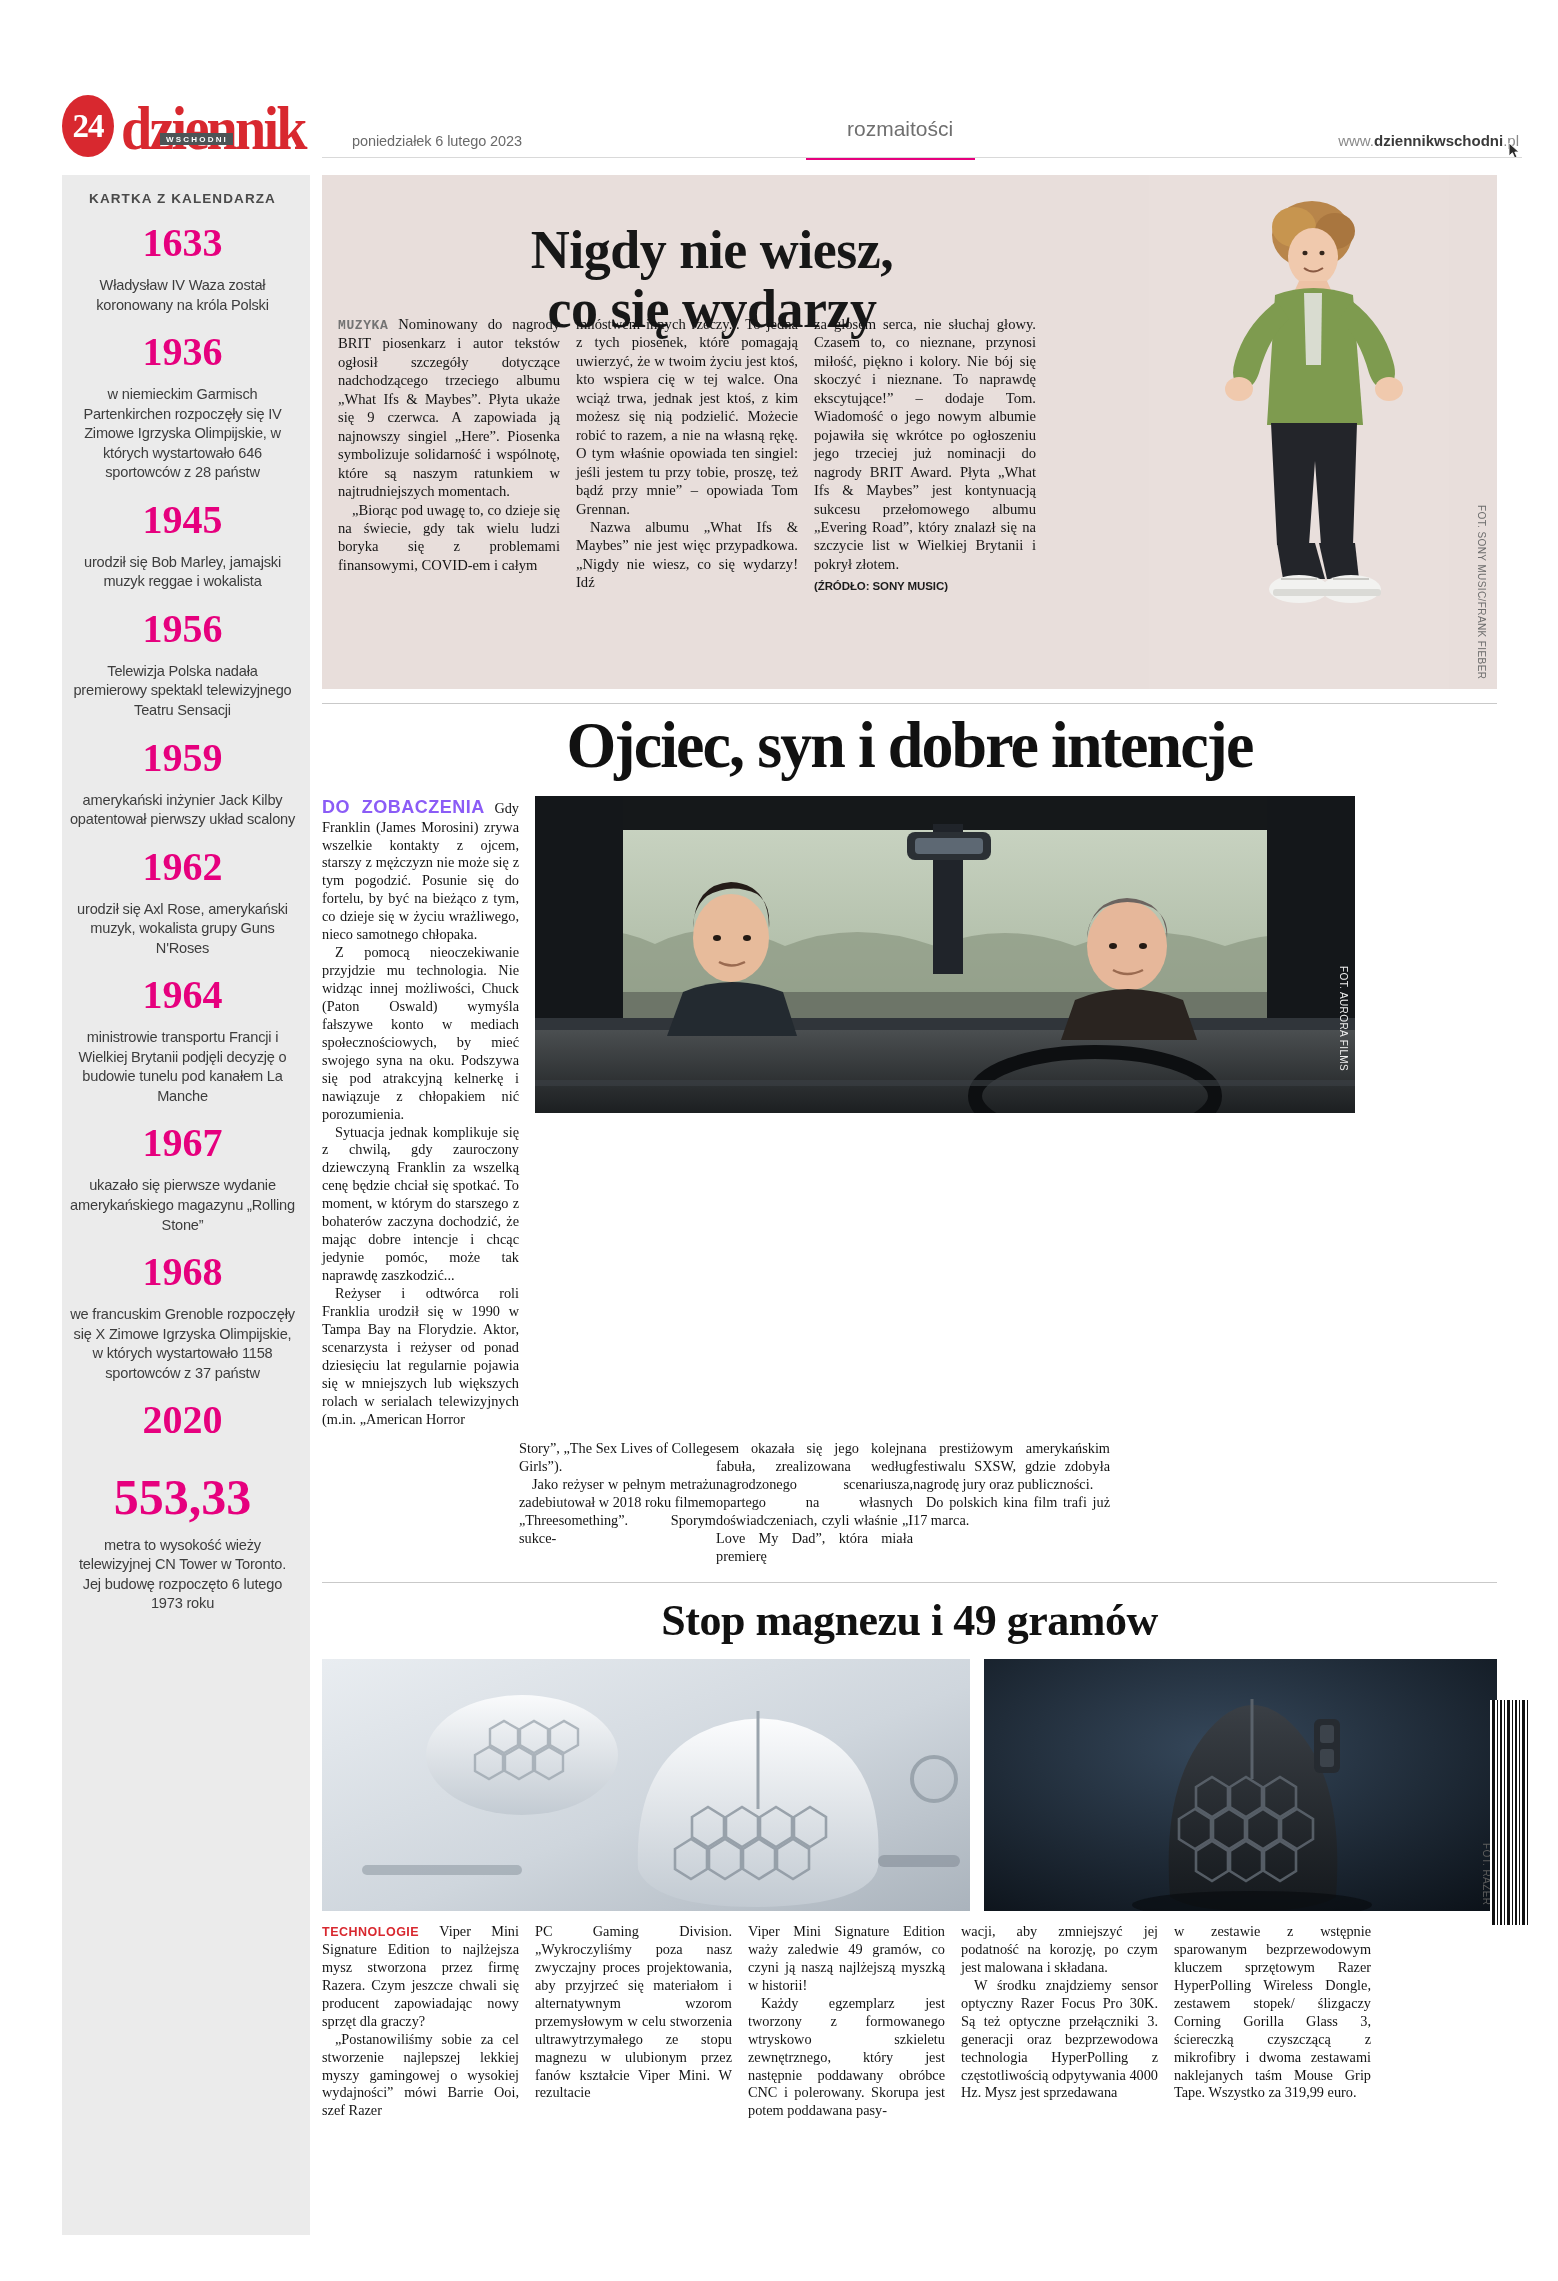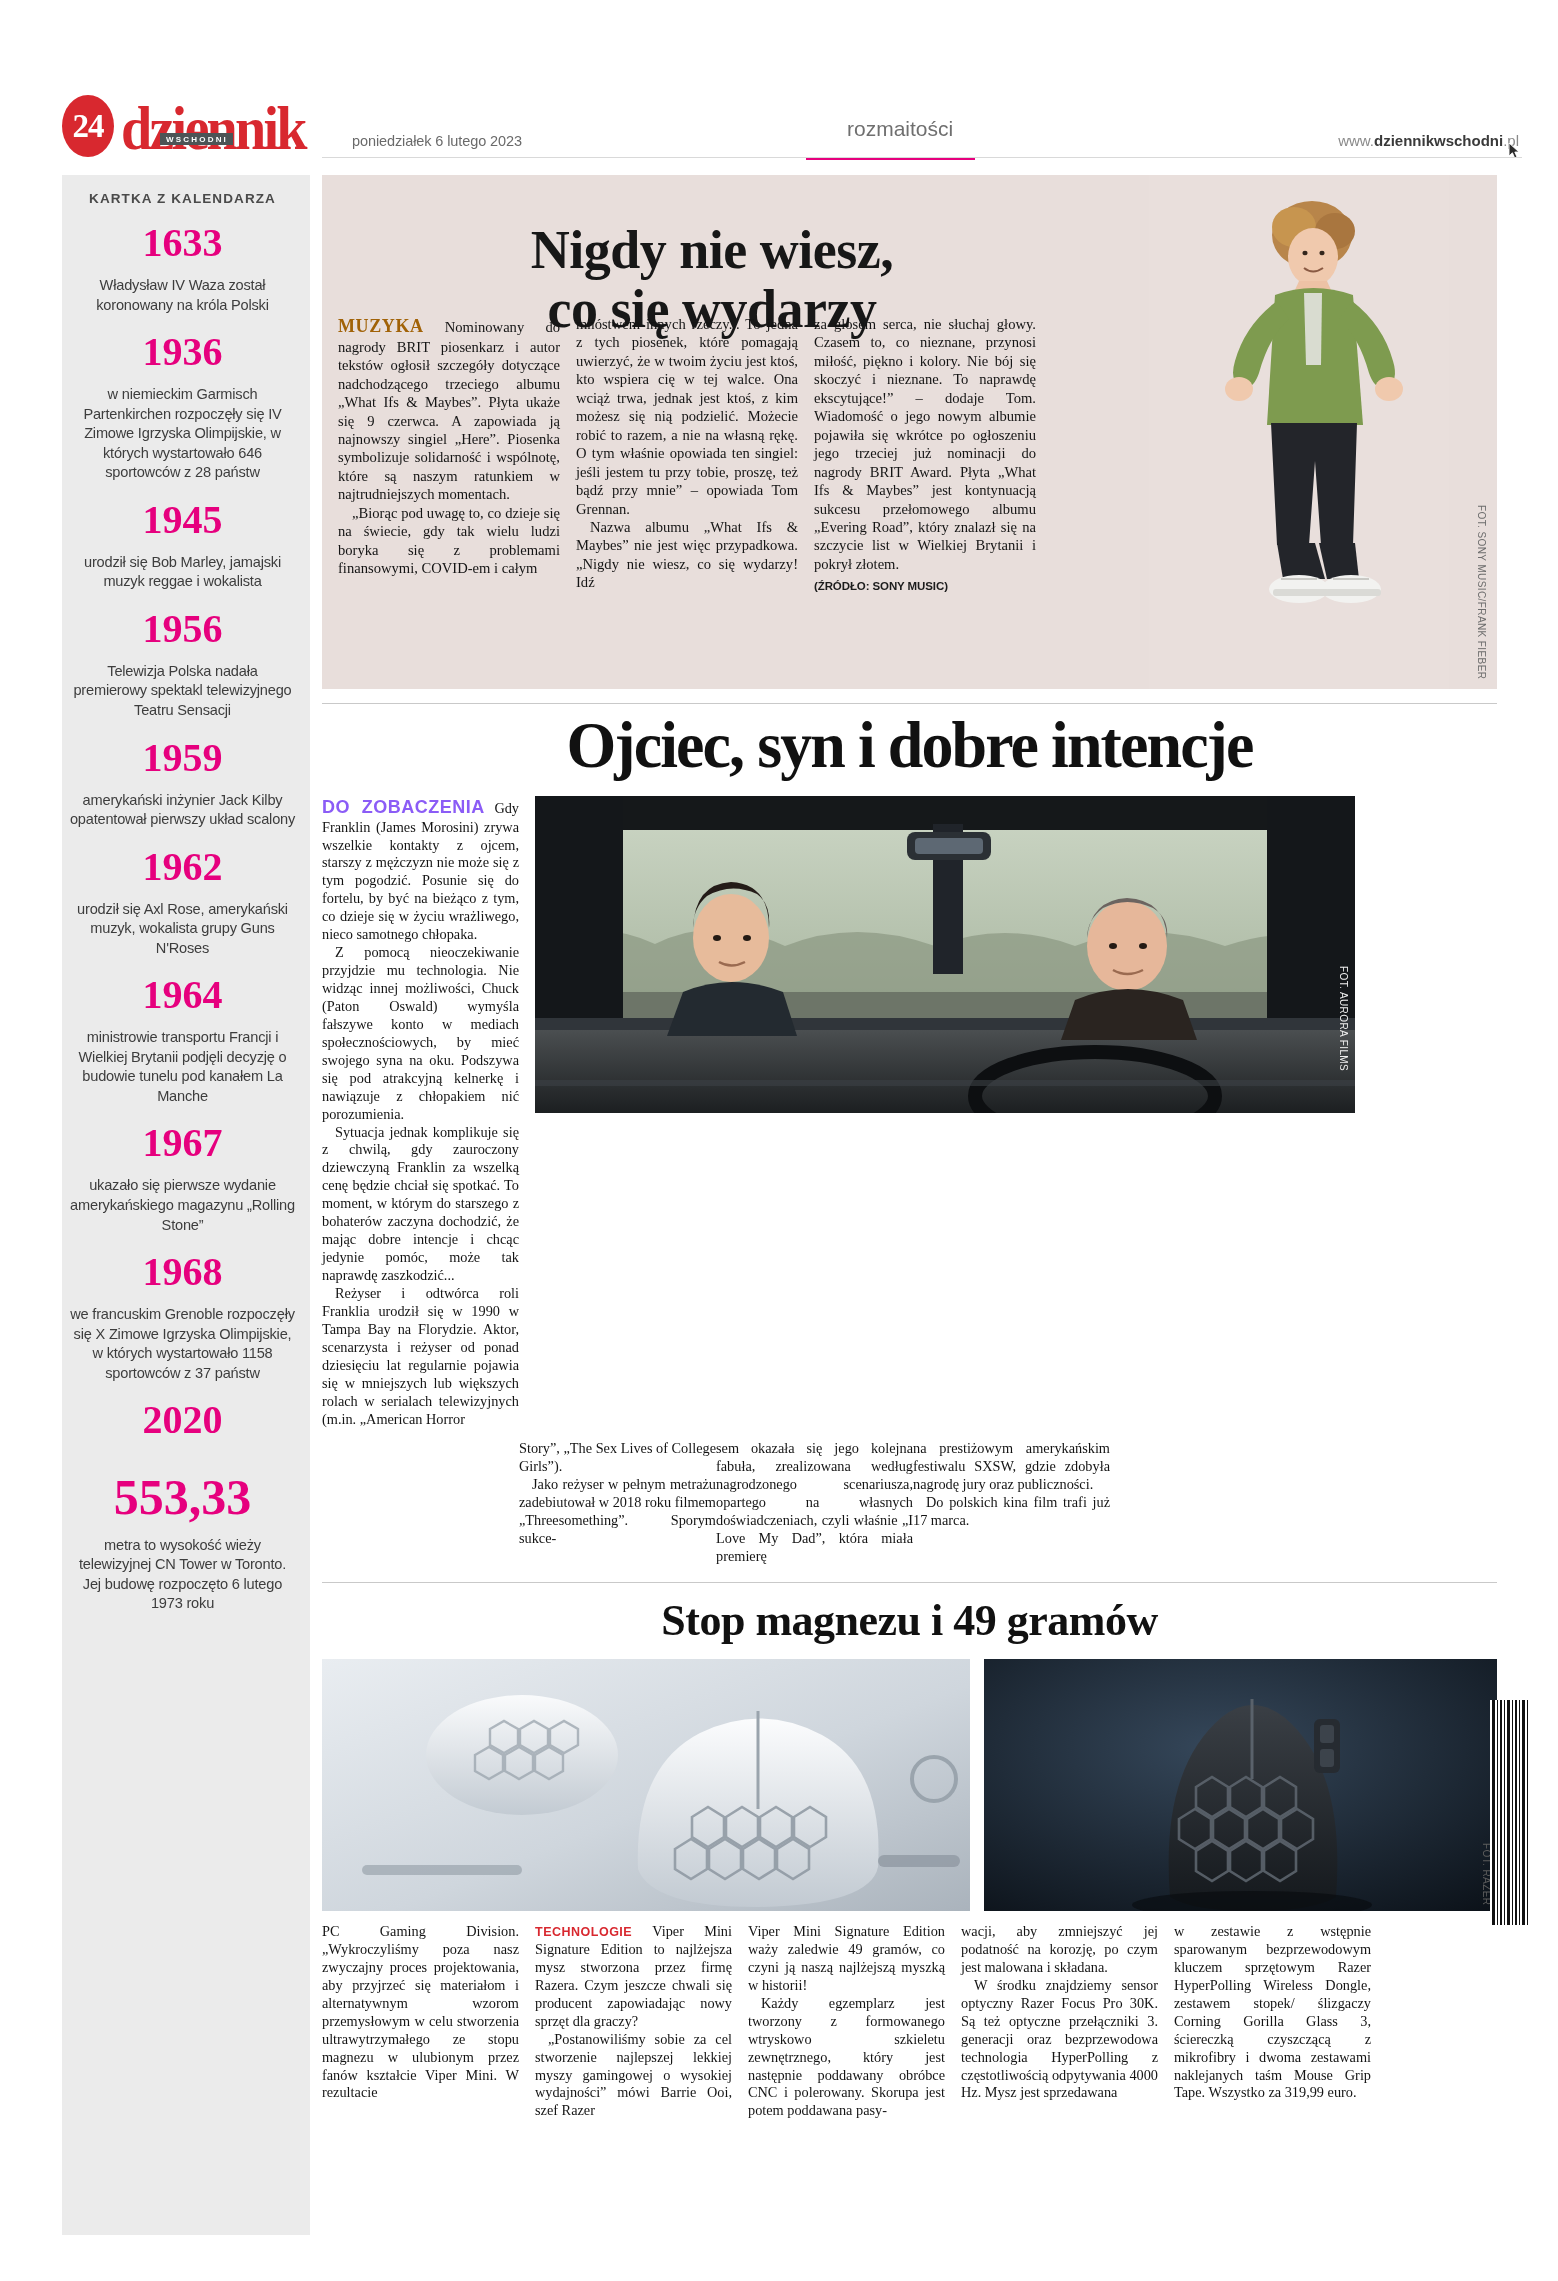--- a/index.html
+++ b/index.html
@@ -119,22 +119,22 @@
   #art-music .col {
     width:222px;
     font-family:"Liberation Serif", serif;
     font-size:14.6px; line-height:1.265;
     text-align:justify; color:#141414;
     hyphens:auto;
   }
   #art-music .col p { margin:0; text-indent:14px; }
   #art-music .col p.lead { text-indent:0; }
   .kicker-muz {
-    font-family:Liberation Serif, serif;
-    font-size:18px; font-weight:700; color:#a16207;
+    font-family:Liberation Mono, monospace;
+    font-size:13px; font-weight:700; color:#737373;
     letter-spacing:0.6px;
   }
   .src-note {
     font-family:"Liberation Sans", sans-serif;
     font-size:11.5px; font-weight:700; color:#1c1c1c;
     display:block; margin-top:6px; letter-spacing:-0.1px;
   }
   .photo-person {
     position:absolute; right:48px; top:0; width:300px; height:514px;
     background:linear-gradient(160deg,#efe7e3 0%,#e8dedb 100%);
@@ -518,25 +518,25 @@
             <polygon points="280,192 296,182 312,192 312,212 296,222 280,212"></polygon>
           </g>
           <ellipse cx="268" cy="246" rx="120" ry="14" fill="#060a0e" opacity="0.6"></ellipse>
         </svg>
         <div class="tech-credit">FOT. RAZER</div>
       </div>
     </div>
 
     <div class="body">
       <div class="col">
-        <p class="lead">PC Gaming Division. „Wykroczyliśmy poza nasz zwyczajny proces projektowania, aby przyjrzeć się materiałom i alternatywnym wzorom przemysłowym w celu stworzenia ultrawytrzymałego ze stopu magnezu w ulubionym przez fanów kształcie Viper Mini. W rezultacie</p>
-      </div>
-      <div class="col">
         <p class="lead"><span class="kicker-tech">TECHNOLOGIE</span> <span>Viper Mini Signature Edition to najlżejsza mysz stworzona przez firmę Razera. Czym jeszcze chwali się producent zapowiadając nowy sprzęt dla graczy?</span></p>
         <p>„Postanowiliśmy sobie za cel stworzenie najlepszej lekkiej myszy gamingowej o wysokiej wydajności” mówi Barrie Ooi, szef Razer</p>
+      </div>
+      <div class="col">
+        <p class="lead">PC Gaming Division. „Wykroczyliśmy poza nasz zwyczajny proces projektowania, aby przyjrzeć się materiałom i alternatywnym wzorom przemysłowym w celu stworzenia ultrawytrzymałego ze stopu magnezu w ulubionym przez fanów kształcie Viper Mini. W rezultacie</p>
       </div>
       <div class="col">
         <p class="lead">Viper Mini Signature Edition waży zaledwie 49 gramów, co czyni ją naszą najlżejszą myszką w historii!</p>
         <p>Każdy egzemplarz jest tworzony z formowanego wtryskowo szkieletu zewnętrznego, który jest następnie poddawany obróbce CNC i polerowany. Skorupa jest potem poddawana pasy-</p>
       </div>
       <div class="col">
         <p class="lead">wacji, aby zmniejszyć jej podatność na korozję, po czym jest malowana i składana.</p>
         <p>W środku znajdziemy sensor optyczny Razer Focus Pro 30K. Są też optyczne przełączniki 3. generacji oraz bezprzewodowa technologia HyperPolling z częstotliwością odpytywania 4000 Hz. Mysz jest sprzedawana</p>
       </div>
       <div class="col">

